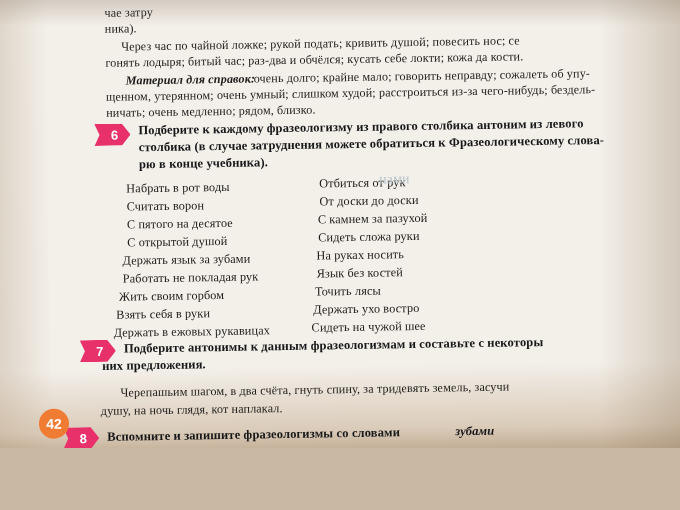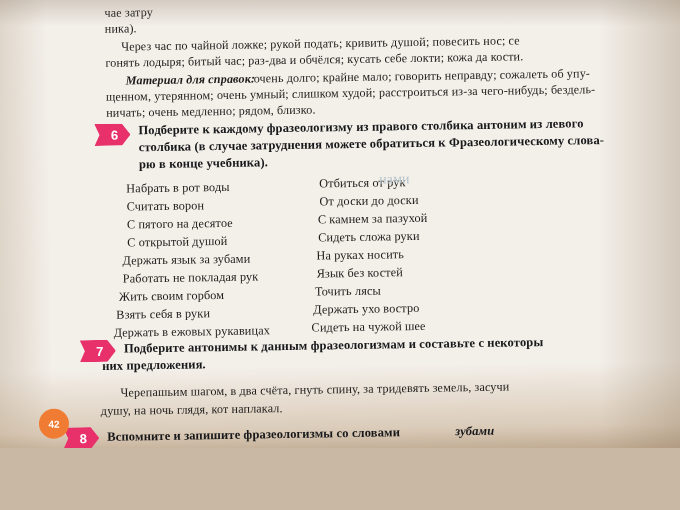--- a/index.html
+++ b/index.html
@@ -110,21 +110,21 @@
   .page-num {
     position: absolute;
     left: 36px;
     top: 404px;
     width: 30px;
     height: 30px;
     border-radius: 50%;
     background: #f07b33;
     color: #fff;
     font-family: "Liberation Sans", sans-serif;
-    font-size: 10px;
+    font-size: 14px;
     font-weight: bold;
     display: flex;
     align-items: center;
     justify-content: center;
   }
   .faint {
     color: #b8c6cc;
     font-size: 14px;
   }
   .top-shadow {

